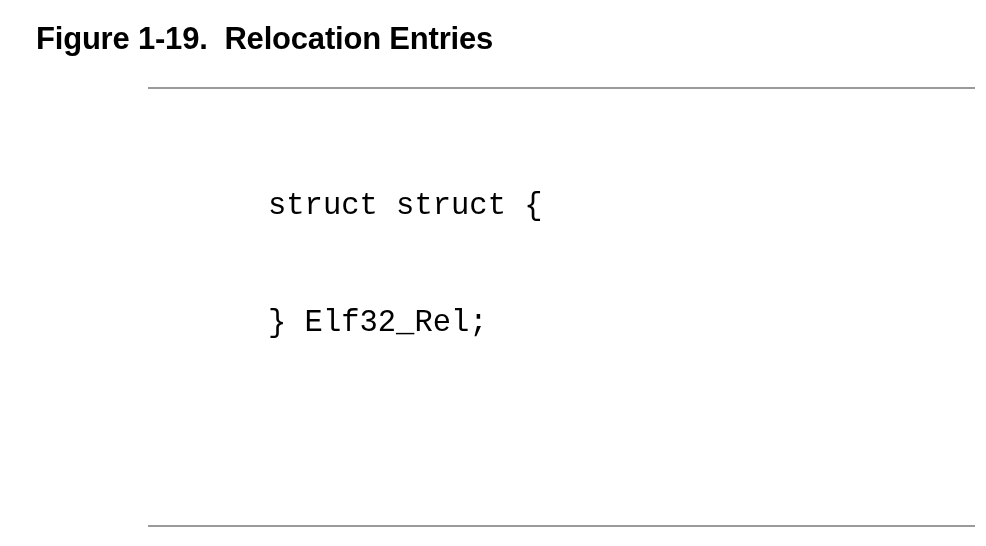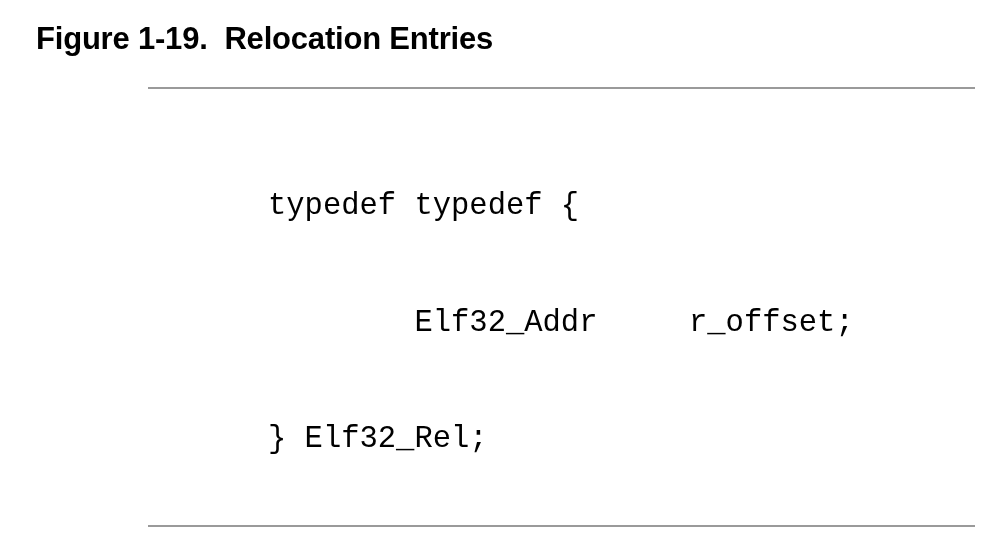--- a/index.html
+++ b/index.html
@@ -72,22 +72,21 @@
 </head>
 <body>
 
 <div id="figure-root">
 
   <div class="figure-caption">Figure 1-19.  Relocation Entries</div>
 
   <div class="rule top"></div>
 
   <div class="code-block">
-    <div class="code-line">typedef typedef {</div>
-    <div class="code-line">        Elf32_Addr     r_offset;</div>
+    <div class="code-line">struct struct {</div>
     <div class="code-line">} Elf32_Rel;</div>
     
     
     
     
     
     
   </div>
 
   <div class="rule bottom"></div>

